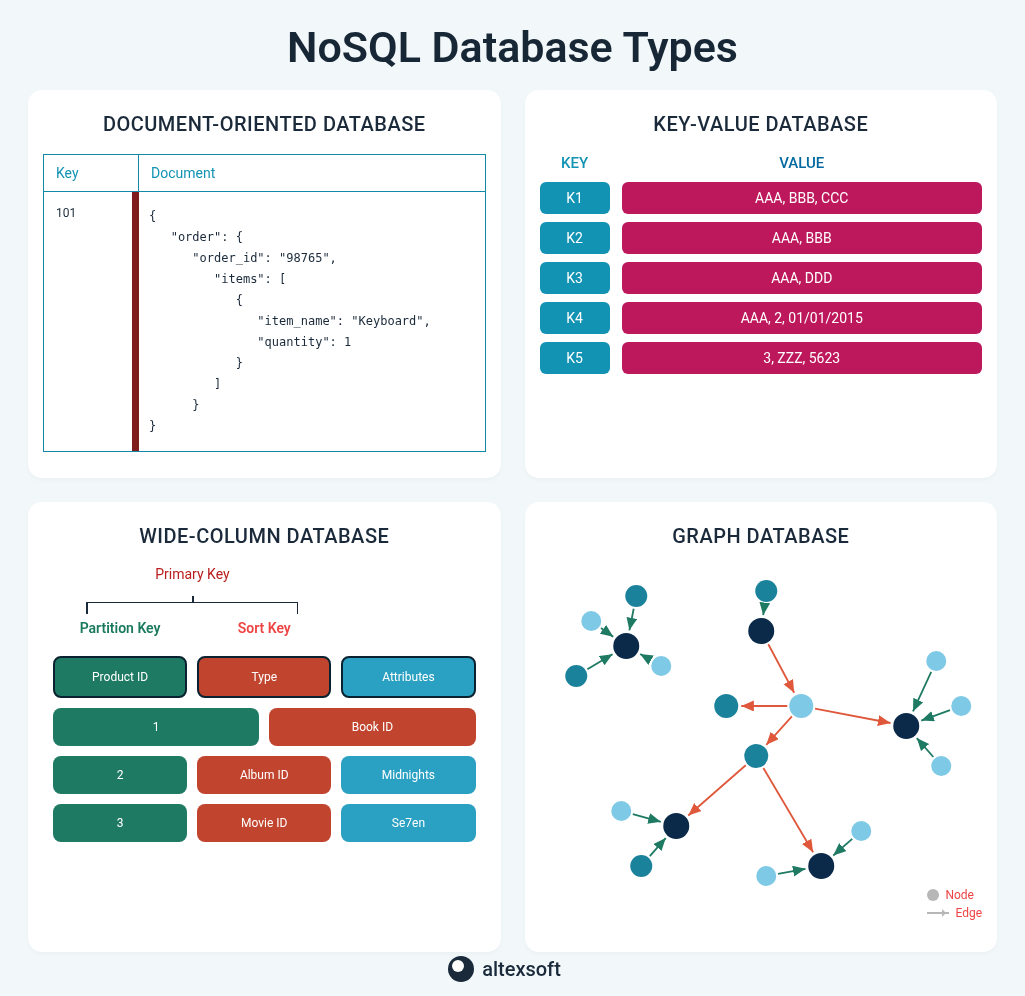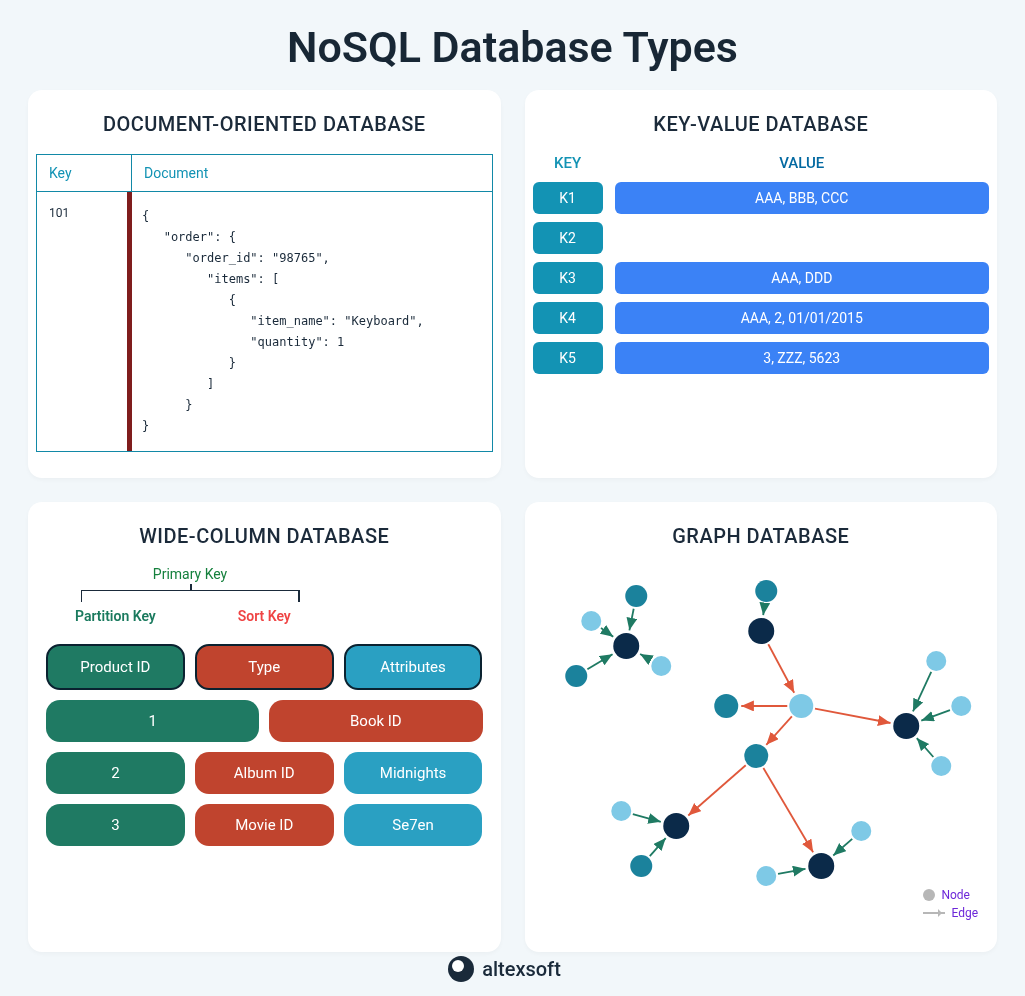--- a/index.html
+++ b/index.html
@@ -21,21 +21,21 @@
   .grid {
     display: grid;
     grid-template-columns: 1fr 1fr;
     grid-auto-rows: auto;
     gap: 24px;
     padding: 0 28px 0;
   }
   .card {
     background: #ffffff;
     border-radius: 14px;
-    padding: 22px 8px 26px;
+    padding: 22px 15px 26px;
     box-shadow: 0 2px 4px rgba(0,0,0,0.03);
   }
   .card-title {
     text-align: center;
     font-size: 20px;
     font-weight: 500;
     letter-spacing: 0.5px;
     color: #1b2a3a;
     margin-bottom: 18px;
   }
@@ -54,21 +54,21 @@
     font-size: 14px;
     color: #1393b4;
   }
   .doc-key-col { width: 95px; border-right: 1px solid #1289a7; }
   .doc-doc-col { flex: 1; }
   .doc-body {
     display: flex;
   }
   .doc-body-key {
     width: 95px;
-    border-right: 5px solid #7f1d1d;
+    border-right: 7px solid #7f1d1d;
     padding: 14px 12px;
     font-size: 12px;
     color: #1a2a3a;
   }
   .doc-body-doc {
     flex: 1;
     padding: 14px 10px;
     font-family: monospace, "Courier New";
     font-size: 12px;
     color: #1a2a3a;
@@ -84,28 +84,28 @@
   .kv-head-val {
     flex: 1; text-align: center; font-size: 15px; color: #0369a1; font-weight: 500;
   }
   .kv-rows { display: flex; flex-direction: column; gap: 8px; }
   .kv-row { display: flex; gap: 12px; }
   .kv-key-box {
     width: 70px; background: #1393b4; color: #fff; border-radius: 6px;
     text-align: center; padding: 8px 0; font-size: 14px;
   }
   .kv-val-box {
-    flex: 1; background: #3b82f6; color: #fff; border-radius: 6px;
+    flex: 1; background: #be185d; color: #fff; border-radius: 6px;
     text-align: center; padding: 8px 0; font-size: 14px;
   }
 
   
   .wc-wrap { padding: 0 10px; }
   .wc-primary-label {
-    text-align: center; font-size: 14px; color: #15803d; margin-bottom: 8px;
+    text-align: center; font-size: 14px; color: #b91c1c; margin-bottom: 20px;
     width: 66%;
   }
   .wc-bracket {
     width: 66%; height: 14px; position: relative; margin-bottom: 4px;
   }
   .wc-bracket::before {
     content: ""; position: absolute; left: 12%; right: 12%; top: 0;
     border-top: 1.5px solid #1a2a3a;
   }
   .wc-bracket::after {
@@ -121,32 +121,32 @@
     font-size: 14px; font-weight: 600;
   }
   .wc-col { flex: 1; text-align: center; }
   .wc-partition { color: #1a7a5e; }
   .wc-sort { color: #ef4444; }
   .wc-col.blank { color: transparent; }
 
   .wc-table { display: flex; flex-direction: column; gap: 10px; }
   .wc-hrow, .wc-drow { display: flex; gap: 10px; }
   .wc-cell {
-    flex: 1; border-radius: 14px; text-align: center; padding: 12px 0;
-    color: #fff; font-size: 15px;
+    flex: 1; border-radius: 8px; text-align: center; padding: 12px 0;
+    color: #fff; font-size: 12px;
   }
   .wc-head-cell { border: 2px solid #0a2230; }
   .c-green { background: #1f7a63; }
   .c-orange { background: #c0442e; }
   .c-blue { background: #2aa0c2; }
 
   
   .graph-holder { position: relative; height: 360px; }
   .graph-legend {
-    position: absolute; right: 11px; bottom: 6px; font-size: 12px; color: #6d28d9;
+    position: absolute; right: 0; bottom: 6px; font-size: 12px; color: #ef4444;
   }
   .graph-legend .row { display: flex; align-items: center; gap: 6px; margin-top: 4px; }
   .node-swatch { width: 12px; height: 12px; border-radius: 50%; background: #b7b7b7; }
   .edge-swatch {
     width: 22px; height: 1.5px; background: #b7b7b7; position: relative;
   }
   .edge-swatch::after {
     content: ""; position: absolute; right: -1px; top: -3px;
     border: 4px solid transparent; border-left-color: #b7b7b7;
   }
@@ -202,20 +202,21 @@
       <div class="kv-head-key">KEY</div>
       <div class="kv-head-val">VALUE</div>
     </div>
     <div class="kv-rows" id="kv-rows">
         <div class="kv-row">
           <div class="kv-key-box">K1</div>
           <div class="kv-val-box">AAA, BBB, CCC</div>
         </div>
         <div class="kv-row">
           <div class="kv-key-box">K2</div>
+          <div class="kv-val-box">AAA, BBB</div>
         </div>
         <div class="kv-row">
           <div class="kv-key-box">K3</div>
           <div class="kv-val-box">AAA, DDD</div>
         </div>
         <div class="kv-row">
           <div class="kv-key-box">K4</div>
           <div class="kv-val-box">AAA, 2, 01/01/2015</div>
         </div>
         <div class="kv-row">

